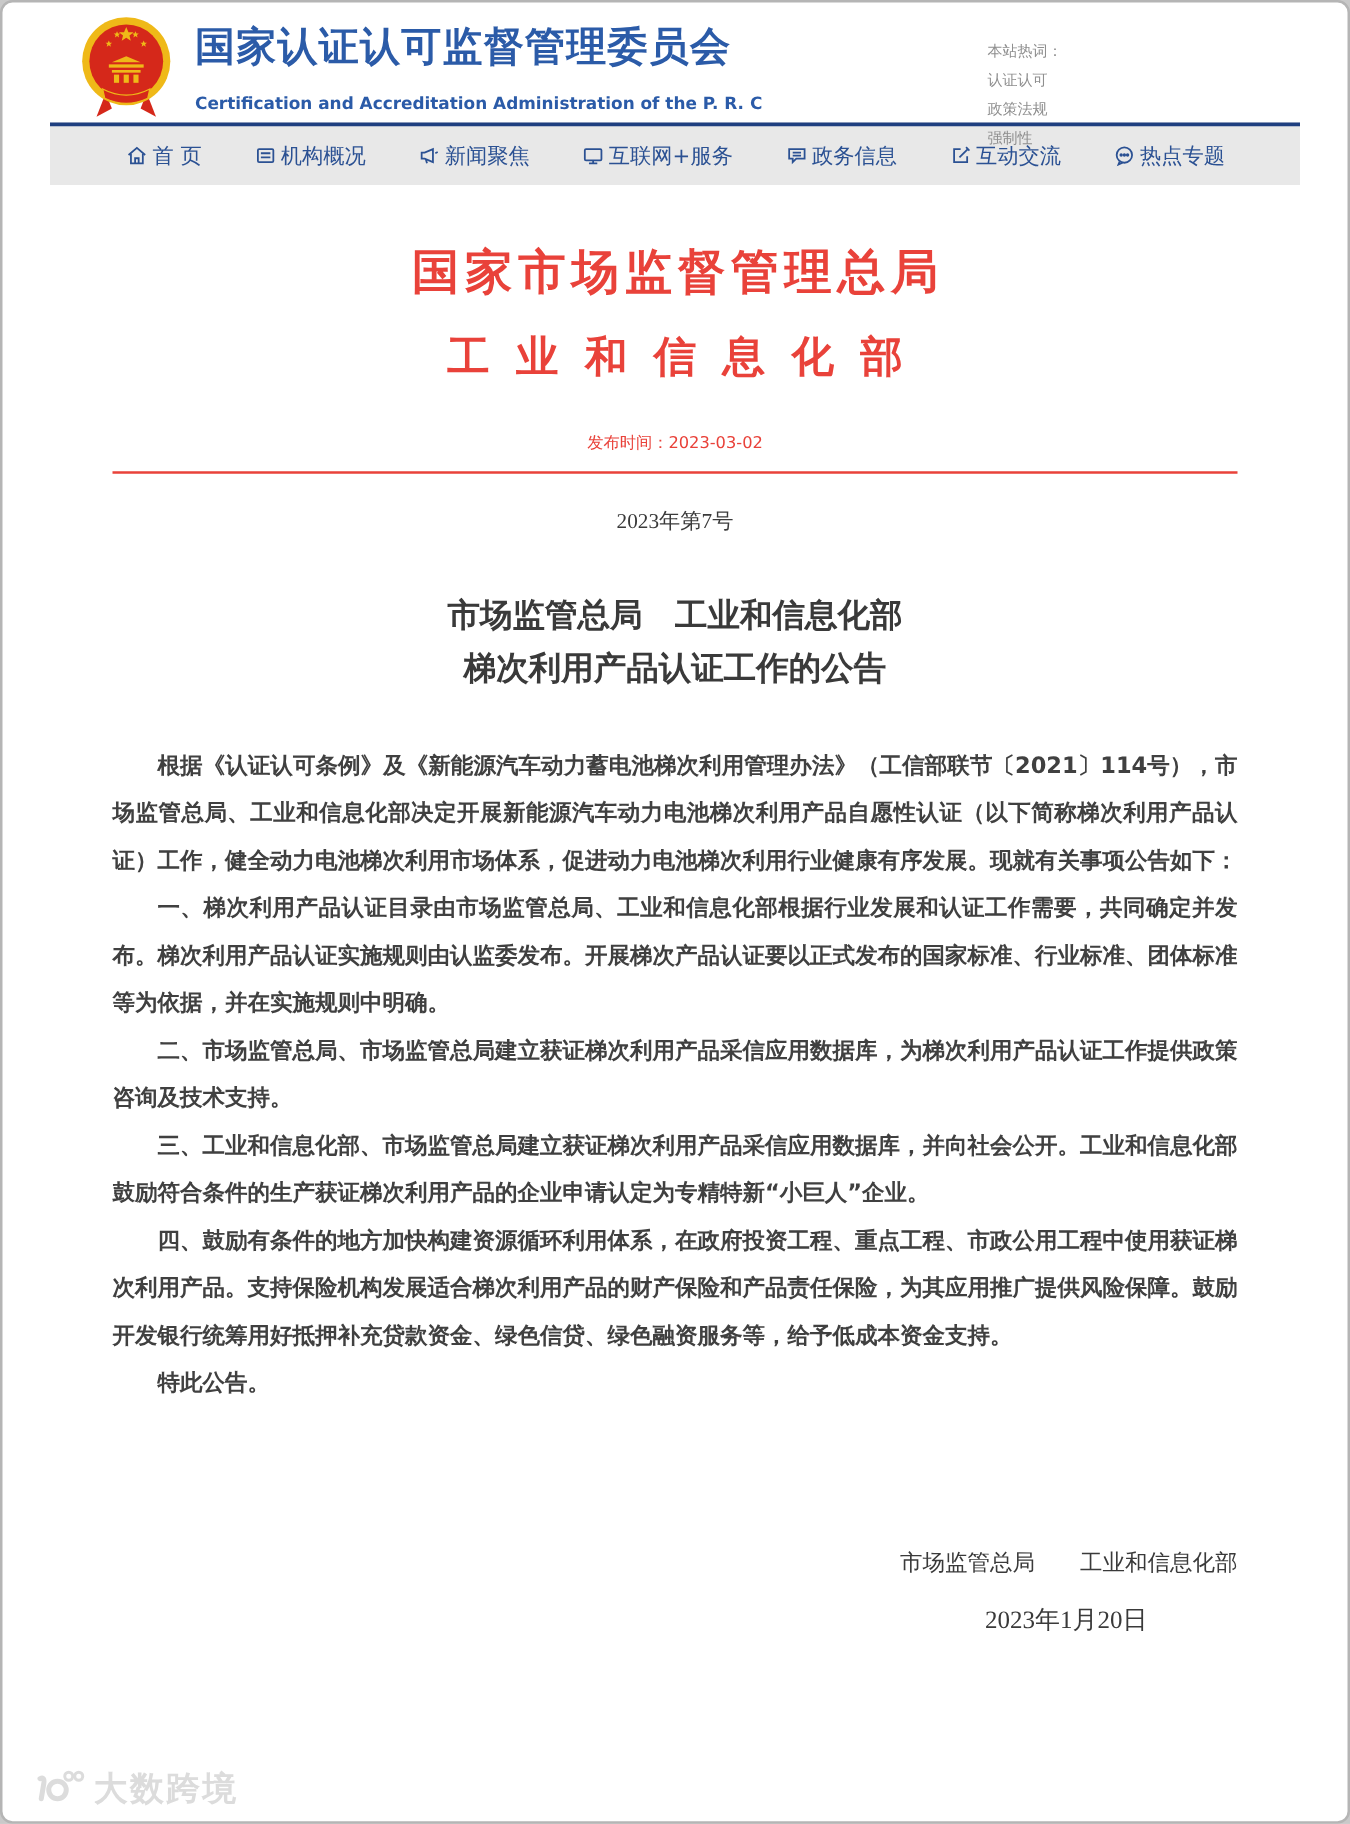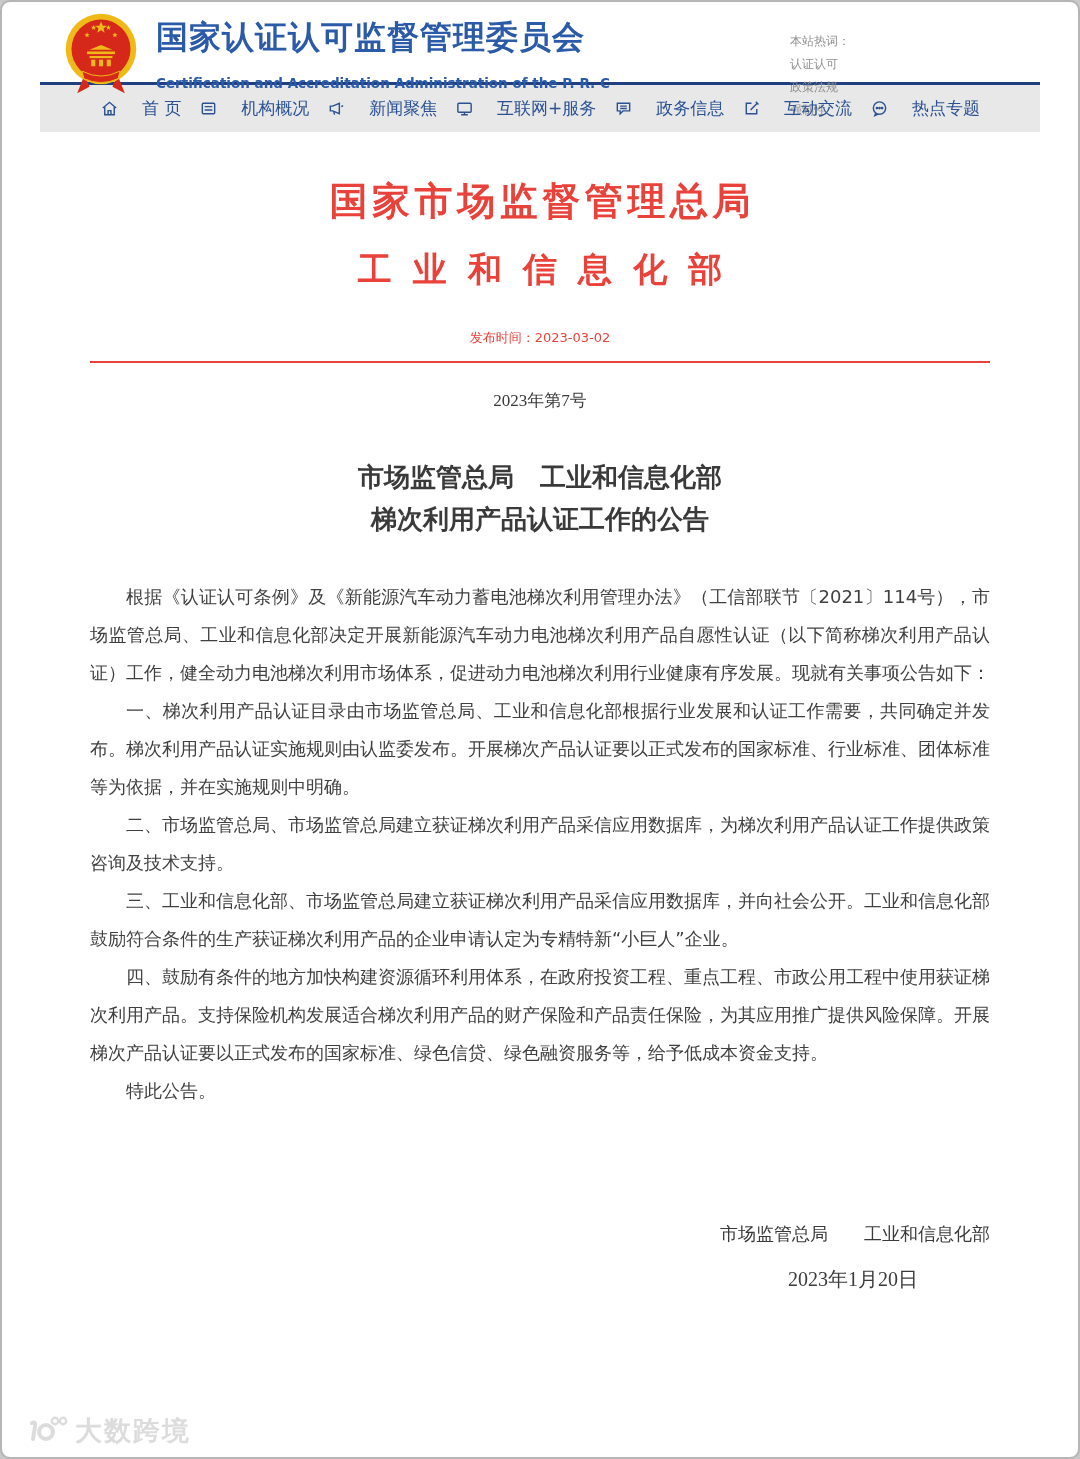--- a/index.html
+++ b/index.html
@@ -4,53 +4,53 @@
 <style>
   * { margin:0; padding:0; box-sizing:border-box; }
   html,body { background:#c9c9c9; }
   body { font-family:"DejaVu Sans","Liberation Sans",sans-serif; }
   .page {
     position:relative; width:1080px; height:1459px; margin:0 auto;
     background:#ffffff; border:2px solid #b5b5b5; border-radius:10px; overflow:hidden;
   }
 
   
-  .header { display:flex; justify-content:space-between; align-items:flex-start; padding:8px 38px 0 58px; height:80px; }
+  .header { display:flex; justify-content:space-between; align-items:flex-start; padding:8px 38px 0 58px; height:96px; }
   .brand { display:flex; align-items:flex-start; gap:14px; }
   .emblem { flex:0 0 auto; margin-top:2px; }
   .brand-text { padding-top:10px; }
   .org-cn { color:#2b5ba8; font-size:32px; font-weight:bold; letter-spacing:1px; line-height:1.1; }
   .org-en { color:#2b5ba8; font-size:13.5px; font-weight:bold; margin-top:20px; }
 
   .search-area { width:250px; padding-top:14px; }
   .search-row { display:flex; }
   .search-input { flex:1; height:27px; border:1px solid #c9c9c9; border-right:none; padding:0 8px; font-size:13px; color:#555; outline:none; }
   .search-input::placeholder { color:#8a8a8a; }
   .search-btn { width:30px; height:27px; background:#d9402f; border:none; display:flex; align-items:center; justify-content:center; cursor:pointer; }
   .hot-row { display:flex; gap:6px; margin-top:9px; font-size:12px; color:#8f8f8f; white-space:nowrap;flex-direction:column; }
   .hot-word { color:#8f8f8f; text-decoration:none; }
 
   
   .nav {
     margin:0 38px; border-top:3px solid #1f3f80; background:#e8e8e8;
     height:50px; display:flex; align-items:center; justify-content:space-between; padding:0 60px;
   }
-  .nav-item { display:flex; align-items:center; gap:23px; color:#2b5193; font-size:17px; text-decoration:none; cursor:pointer; white-space:nowrap; }
+  .nav-item { display:flex; align-items:center; gap:3px; color:#2b5193; font-size:17px; text-decoration:none; cursor:pointer; white-space:nowrap; }
   .nav-icon { display:flex; align-items:center; }
   .nav-icon svg { stroke:#2b5193; fill:none; stroke-width:1.5; }
 
   
   .article { width:900px; margin:0 auto; }
   .issuer-line1 { margin-top:44px; text-align:center; color:#e9423a; font-size:38px; font-weight:bold; letter-spacing:0.12em; text-indent:0.12em; }
   .issuer-line2 { margin-top:20px; text-align:center; color:#e9423a; font-size:34px; font-weight:bold; letter-spacing:0.62em; text-indent:0.62em; }
   .publish-line { margin-top:36px; text-align:center; color:#e9423a; font-size:13px; }
   .red-rule { border:none; border-top:2px solid #e9423a; margin-top:14px; }
   .doc-number { margin-top:26px; text-align:center; color:#3a3a3a; font-size:17px; font-family:"Liberation Serif","DejaVu Serif",serif; }
   .doc-title { margin-top:44px; text-align:center; color:#3a3a3a; font-size:26px; font-weight:bold; line-height:42px; }
-  .body-text { margin-top:38px; }
+  .body-text { margin-top:38px;font-weight:bold; }
   .body-text p { font-size:18px; color:#404040; line-height:38px; text-align:justify; text-indent:2em; }
   .sign-block { margin-top:112px; display:flex; flex-direction:column; align-items:flex-end; }
   .sign-org { font-size:18px; color:#3a3a3a; white-space:pre; }
   .sign-date { margin-top:20px; font-size:20px; color:#3a3a3a; font-family:"Liberation Serif","DejaVu Serif",serif; align-self:flex-end; margin-right:72px; }
 
   
   .watermark { position:absolute; left:24px; bottom:8px; display:flex; align-items:center; gap:5px; color:#dcdcdc; }
   .wm-text { font-size:27px; font-weight:bold; letter-spacing:2px; }
 </style>
 </head>
@@ -183,21 +183,21 @@
     <div class="doc-title">
       <div>市场监管总局　工业和信息化部</div>
       <div>梯次利用产品认证工作的公告</div>
     </div>
 
     <div class="body-text">
       <p>根据《认证认可条例》及《新能源汽车动力蓄电池梯次利用管理办法》（工信部联节〔2021〕114号），市场监管总局、工业和信息化部决定开展新能源汽车动力电池梯次利用产品自愿性认证（以下简称梯次利用产品认证）工作，健全动力电池梯次利用市场体系，促进动力电池梯次利用行业健康有序发展。现就有关事项公告如下：</p>
       <p>一、梯次利用产品认证目录由市场监管总局、工业和信息化部根据行业发展和认证工作需要，共同确定并发布。梯次利用产品认证实施规则由认监委发布。开展梯次产品认证要以正式发布的国家标准、行业标准、团体标准等为依据，并在实施规则中明确。</p>
       <p>二、市场监管总局、市场监管总局建立获证梯次利用产品采信应用数据库，为梯次利用产品认证工作提供政策咨询及技术支持。</p>
       <p>三、工业和信息化部、市场监管总局建立获证梯次利用产品采信应用数据库，并向社会公开。工业和信息化部鼓励符合条件的生产获证梯次利用产品的企业申请认定为专精特新“小巨人”企业。</p>
-      <p>四、鼓励有条件的地方加快构建资源循环利用体系，在政府投资工程、重点工程、市政公用工程中使用获证梯次利用产品。支持保险机构发展适合梯次利用产品的财产保险和产品责任保险，为其应用推广提供风险保障。开展梯次产品认证要以正式发布的国家标准、绿色信贷、绿色融资服务等，给予低成本资金支持。</p>
+      <p>四、鼓励有条件的地方加快构建资源循环利用体系，在政府投资工程、重点工程、市政公用工程中使用获证梯次利用产品。支持保险机构发展适合梯次利用产品的财产保险和产品责任保险，为其应用推广提供风险保障。鼓励开发银行统筹用好抵押补充贷款资金、绿色信贷、绿色融资服务等，给予低成本资金支持。</p>
       <p>特此公告。</p>
     </div>
 
     <div class="sign-block">
       <div class="sign-org">市场监管总局　　工业和信息化部</div>
       <div class="sign-date">2023年1月20日</div>
     </div>
   </div>
 
   <div class="watermark">

